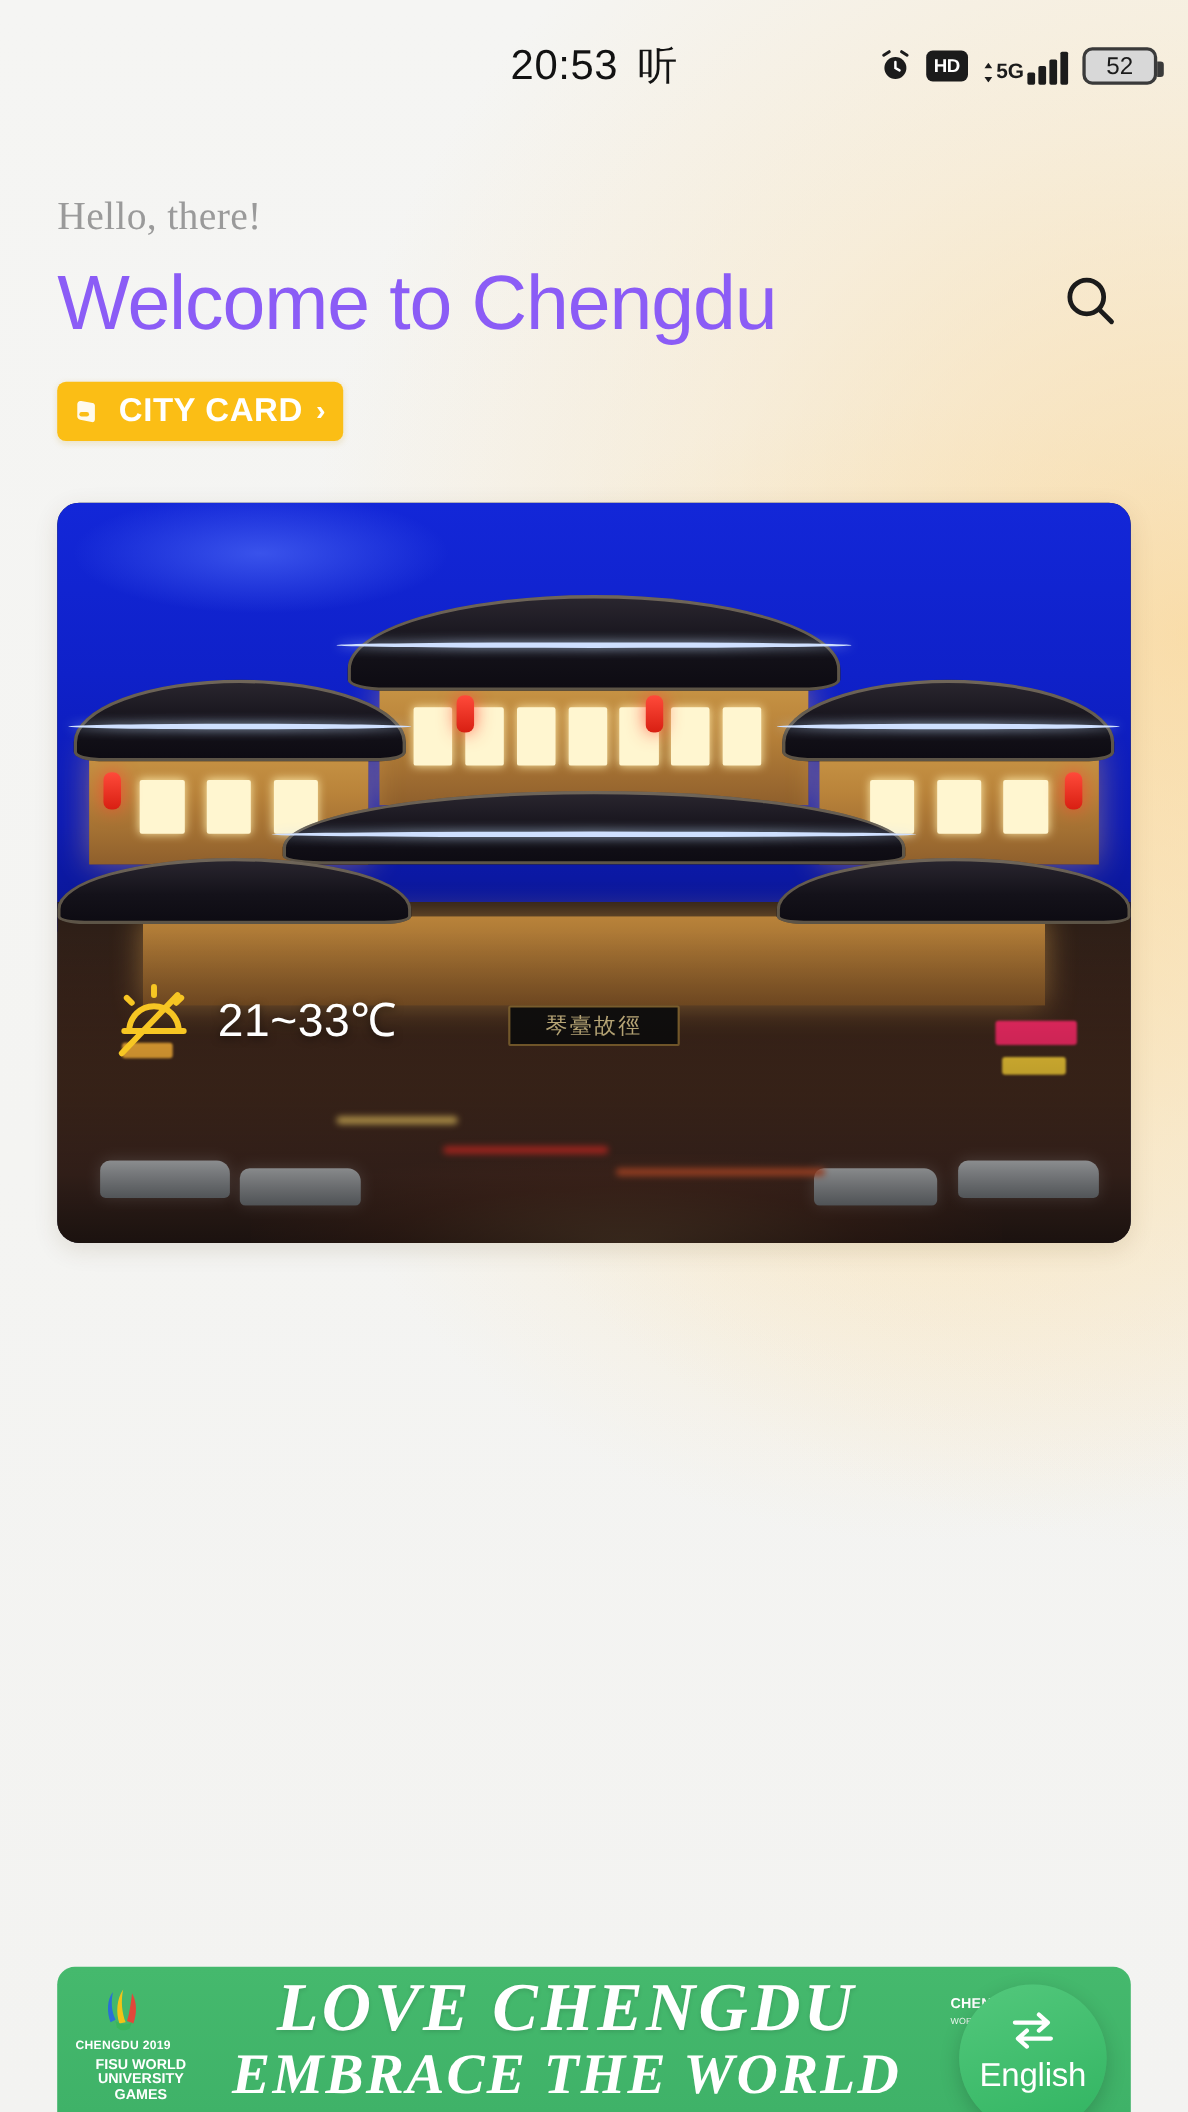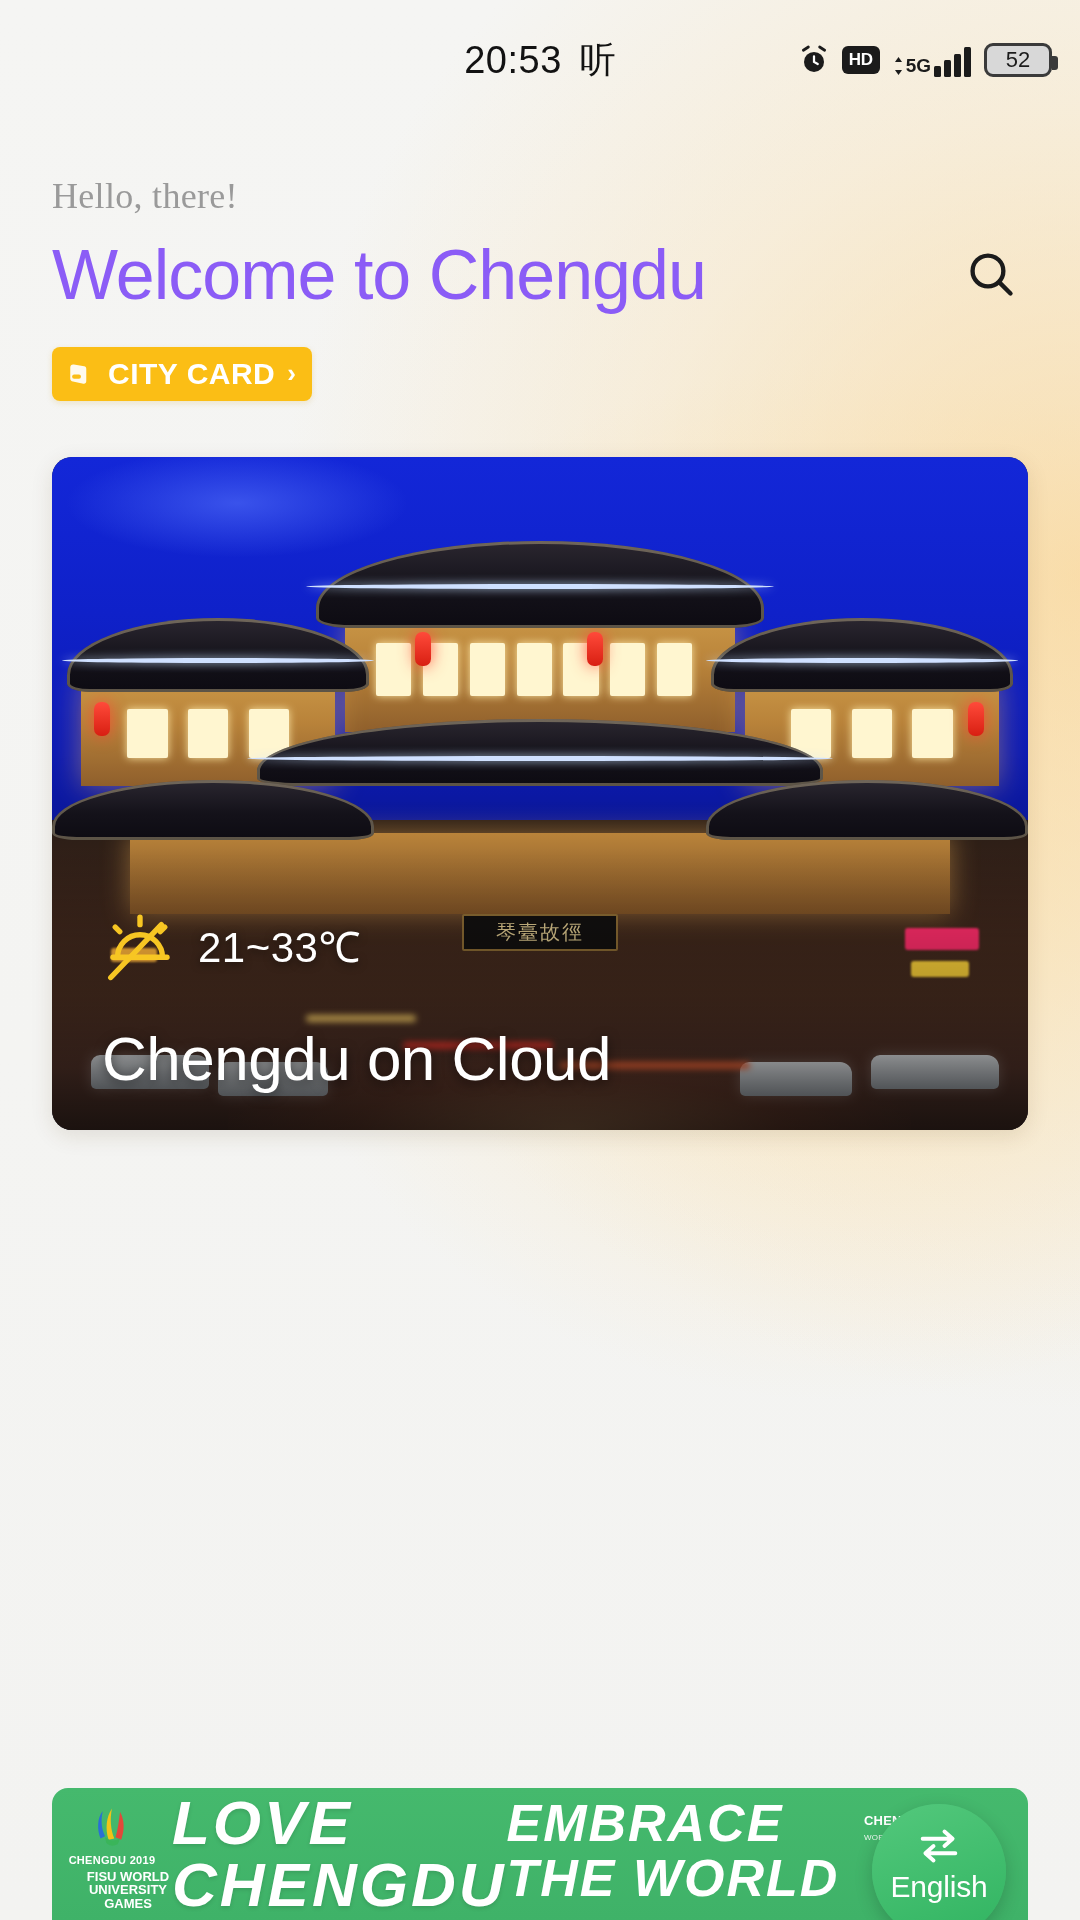--- a/index.html
+++ b/index.html
@@ -144,21 +144,21 @@
   .car{ position:absolute; bottom:6%; height:34px; border-radius:9px 12px 5px 5px;
         background:linear-gradient(180deg,#e9ecef,#9aa0a6); box-shadow:0 0 14px rgba(255,255,255,0.25);}
   .streak{ position:absolute; height:7px; border-radius:4px; filter:blur(3px); }
   .neon{ position:absolute; border-radius:3px; filter:blur(1px); }
 
   .hero-shade {
     position:absolute; left:0; right:0; bottom:0; height:42%;
     background:linear-gradient(180deg, rgba(0,0,0,0) 0%, rgba(0,0,0,0.30) 55%, rgba(0,0,0,0.55) 100%);
   }
   .hero-weather {
-    position:absolute; left:52px; bottom:148px;
+    position:absolute; left:52px; bottom:168px;
     display:flex; align-items:center; gap:22px;
   }
   .hero-weather .wx-ic { width:72px; height:72px; display:block; }
   .hero-weather .wx-t {
     color:#fff; font-size:42px; font-weight:400; letter-spacing:0.5px;
     text-shadow:0 2px 8px rgba(0,0,0,0.5);
   }
   .hero-title {
     position:absolute; left:50px; bottom:36px;
     color:#fff; font-size:62px; font-weight:500; letter-spacing:-0.5px;
@@ -183,21 +183,21 @@
     position:absolute; left:52px; right:52px; bottom:0; height:132px;
     background:linear-gradient(180deg,#45b96d 0%, #3fb268 100%);
     border-radius:16px 16px 0 0; overflow:hidden;
     display:flex; align-items:center;
   }
   .banner-logos { width:120px; height:100%; display:flex; flex-direction:column;
                   align-items:center; justify-content:center; gap:4px; padding-top:6px; }
   .logo-mark { width:46px; height:46px; display:block; }
   .logo-cap { font-size:11px; color:#fff; font-weight:700; letter-spacing:0.3px; }
   .logo-fisu { font-size:13px; color:#fff; font-weight:700; line-height:1.05; text-align:center;padding-left:32px; }
-  .banner-main { flex:1; display:flex; flex-direction:row; justify-content:center; }
+  .banner-main { flex:1; display:flex; flex-direction:column; align-items:center; justify-content:center;font-family:Liberation Serif, serif; }
   .banner-l1 {
     font-size:62px; font-weight:700; font-style:italic; color:#fff;
     letter-spacing:3px; line-height:1; text-shadow:0 2px 4px rgba(0,0,0,0.12);
   }
   .banner-l2 {
     font-size:52px; font-weight:700; font-style:italic; color:#fff;
     letter-spacing:2px; line-height:1.05; margin-top:4px;
   }
   .banner-right { width:170px; height:100%; position:relative; }
   .banner-wordmark { position:absolute; left:6px; top:26px; color:#fff; font-size:13px;
@@ -351,21 +351,20 @@
         <path d="M4 21 H28" stroke="#f7c623" stroke-width="2.4" stroke-linecap="round"></path>
         <path d="M16 6.5 V3.2" stroke="#f7c623" stroke-width="2.4" stroke-linecap="round"></path>
         <path d="M7.0 9.6 L5.0 7.6" stroke="#f7c623" stroke-width="2.4" stroke-linecap="round"></path>
         <path d="M25.0 9.6 L27.0 7.6" stroke="#f7c623" stroke-width="2.4" stroke-linecap="round"></path>
         <path d="M3.0 30 L25.5 6.5" stroke="#f7c623" stroke-width="2.4" stroke-linecap="round"></path>
       </svg>
     </span>
     <span class="wx-t">21~33℃</span>
   </div>
 
-  <div class="hero-title">Chengdu on Cloud</div>
 </div>
 
 <div class="cats">
 
   <div class="cat">
     <div class="cat-tile" style="background:#c9f4c2">
       <span>
         <svg width="116" height="116" viewBox="0 0 48 48" fill="none">
           <circle cx="18.5" cy="16.5" r="3.6" fill="#3ec322"></circle>
           <path d="M9 33 L19.5 20 L25.5 27.5 L31 19 L40 33 Z" fill="#3ec322"></path>

